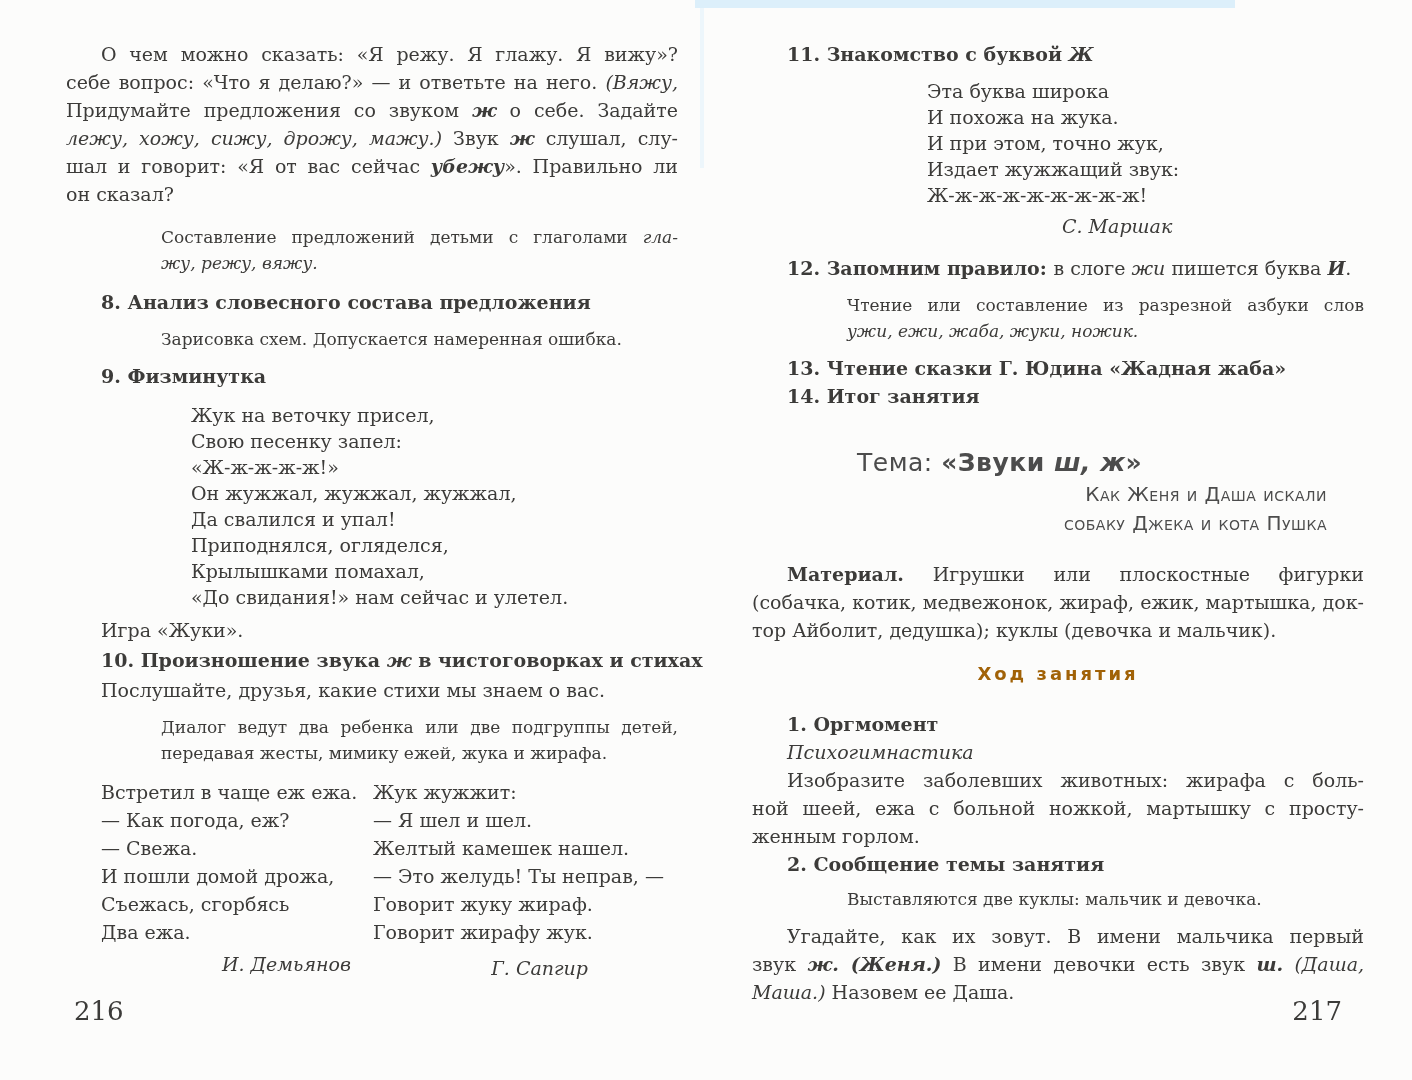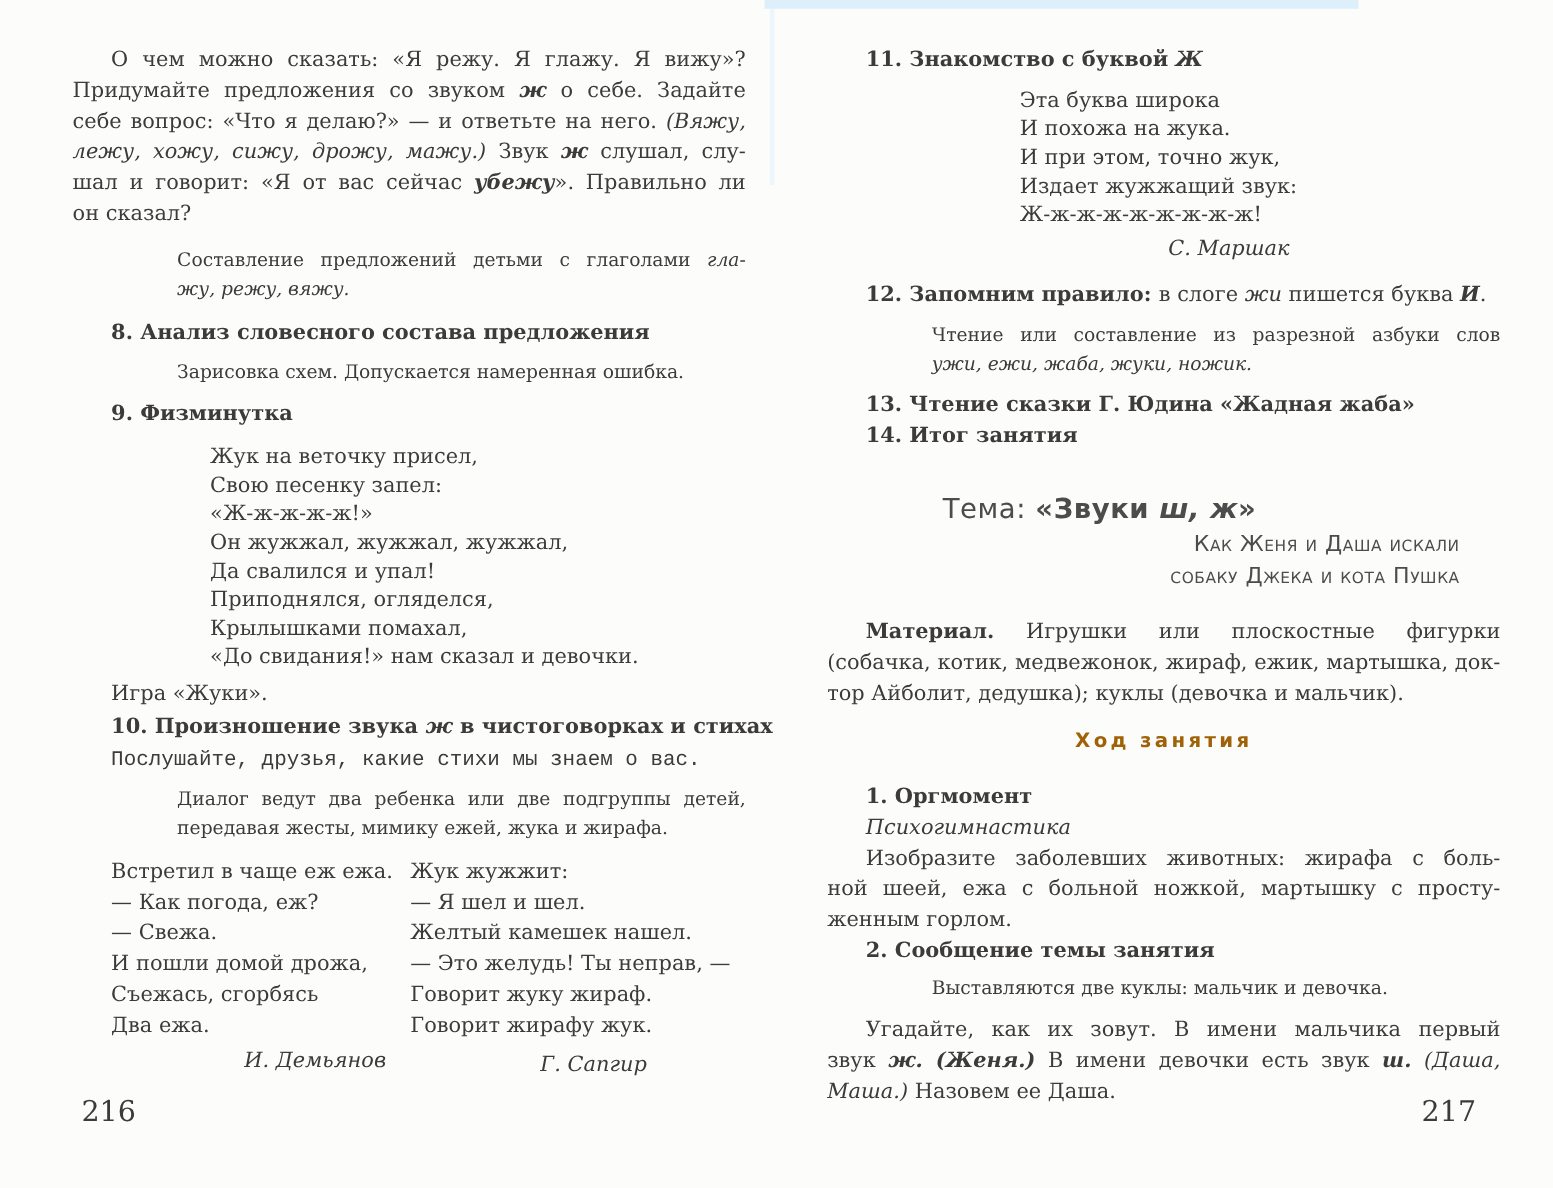--- a/index.html
+++ b/index.html
@@ -62,22 +62,22 @@
 </style>
 </head>
 <body>
 
 <div class="artifact-bar" style="background: rgb(220, 239, 250);"></div>
 <div class="artifact-gutter" style="background: rgb(227, 242, 251);"></div>
 
 <div class="page" id="page-left">
     <div class="para">
       <div class="jl ind"><span class="n">О чем можно сказать: «Я режу. Я глажу. Я вижу»?</span></div>
+      <div class="jl"><span class="n">себе вопрос: «Что я делаю?» — и ответьте на него. </span><span class="i">(Вяжу,</span></div>
       <div class="jl"><span class="n">Придумайте предложения со звуком </span><span class="bi">ж</span><span class="n"> о себе. Задайте</span></div>
-      <div class="jl"><span class="n">себе вопрос: «Что я делаю?» — и ответьте на него. </span><span class="i">(Вяжу,</span></div>
       <div class="jl"><span class="i">лежу, хожу, сижу, дрожу, мажу.)</span><span class="n"> Звук </span><span class="bi">ж</span><span class="n"> слушал, слу-</span></div>
       <div class="jl"><span class="n">шал и говорит: «Я от вас сейчас </span><span class="bi">убежу</span><span class="n">». Правильно ли</span></div>
       <div class="jl last"><span class="n">он сказал?</span></div>
     </div>
     <div class="remark" style="margin-top: 16px;">
       <div class="jl"><span class="n">Составление предложений детьми с глаголами </span><span class="i">гла-</span></div>
       <div class="jl last"><span class="i">жу, режу, вяжу.</span></div>
     </div>
     <div class="h" style="margin-top: 12px;"><span class="b">8. Анализ словесного состава предложения</span></div>
     <div class="remark" style="margin-top: 10px;">
@@ -85,25 +85,25 @@
     </div>
     <div class="h" style="margin-top: 10px;"><span class="b">9. Физминутка</span></div>
     <div class="poem" style="margin-left: 125px; margin-top: 12px;">
       <div class="pl">Жук на веточку присел,</div>
       <div class="pl">Свою песенку запел:</div>
       <div class="pl">«Ж-ж-ж-ж-ж!»</div>
       <div class="pl">Он жужжал, жужжал, жужжал,</div>
       <div class="pl">Да свалился и упал!</div>
       <div class="pl">Приподнялся, огляделся,</div>
       <div class="pl">Крылышками помахал,</div>
-      <div class="pl">«До свидания!» нам сказал и девочки.</div>
+      <div class="pl">«До свидания!» нам сейчас и улетел.</div>
     </div>
     <div class="ln" style="margin-top: 6px;"><span class="n">Игра «Жуки».</span></div>
     <div class="h" style="margin-top: 2px;"><span class="b">10. Произношение звука </span><span class="bi">ж</span><span class="b"> в чистоговорках и стихах</span></div>
-    <div class="ln" style="margin-top: 2px; font-family: Liberation Mono, monospace;"><span class="n">Послушайте, друзья, какие стихи мы знаем о вас.</span></div>
+    <div class="ln" style="margin-top: 2px;"><span class="n">Послушайте, друзья, какие стихи мы знаем о вас.</span></div>
     <div class="remark" style="margin-top: 10px;">
       <div class="jl"><span class="n">Диалог ведут два ребенка или две подгруппы детей,</span></div>
       <div class="jl last"><span class="n">передавая жесты, мимику ежей, жука и жирафа.</span></div>
     </div>
     <div class="cols" style="margin-top: 12px;">
       <div class="col" style="margin-left: 35px; width: 250px;">
         <div class="pl">Встретил в чаще еж ежа.</div>
         <div class="pl">— Как погода, еж?</div>
         <div class="pl">— Свежа.</div>
         <div class="pl">И пошли домой дрожа,</div>

